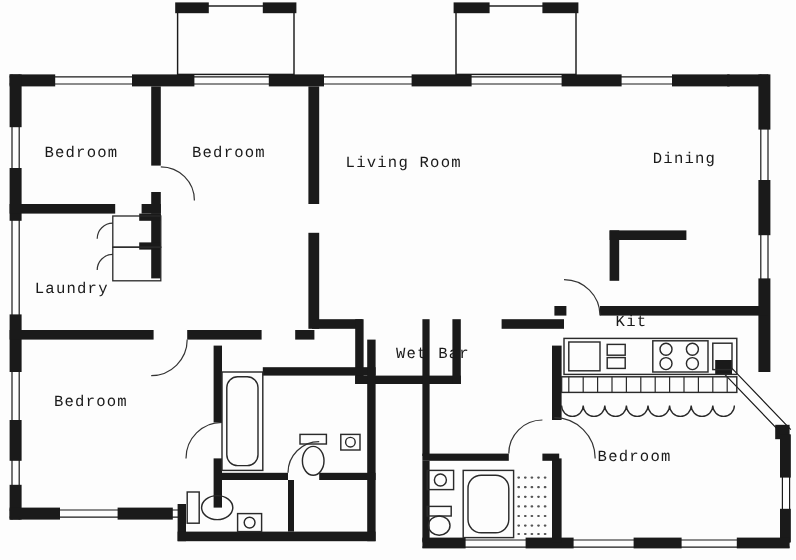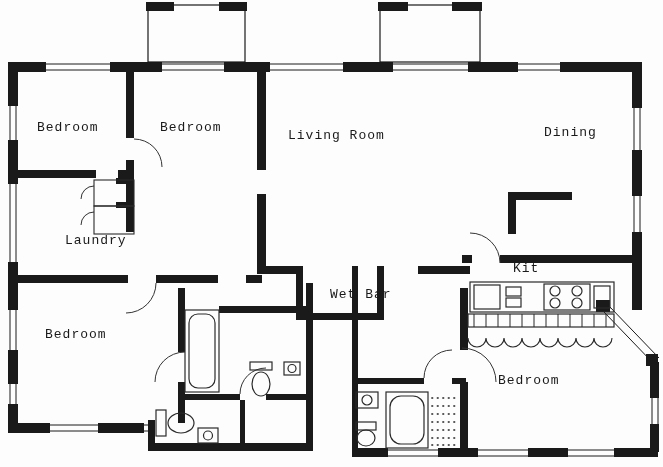--- a/index.html
+++ b/index.html
@@ -17,21 +17,21 @@
     font-size:13px;
     letter-spacing:1px;
     color:#1a1a1a;
     white-space:nowrap;
     user-select:none;
   }
   .lbl-bedroom-1{left:37px;top:120px;}
   .lbl-bedroom-2{left:160px;top:120px;}
   .lbl-living-room{left:288px;top:128px;}
   .lbl-dining{left:544px;top:125px;}
-  .lbl-laundry{left:29px;top:233px;margin-left:36px;}
+  .lbl-laundry{left:29px;top:233px;}
   .lbl-bedroom-3{left:45px;top:327px;}
   .lbl-wet-bar{left:307px;top:287px;padding-left:23px;}
   .lbl-kitchen{left:513px;top:261px;}
   .lbl-bedroom-4{left:498px;top:373px;}
 </style>
 </head>
 <body>
 
 <div class="stage">
 

